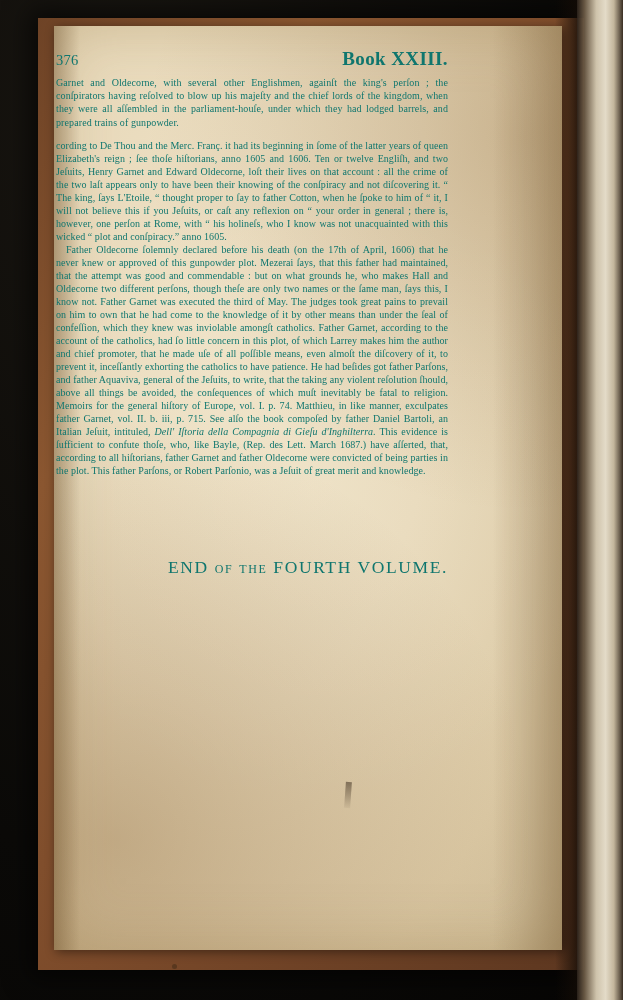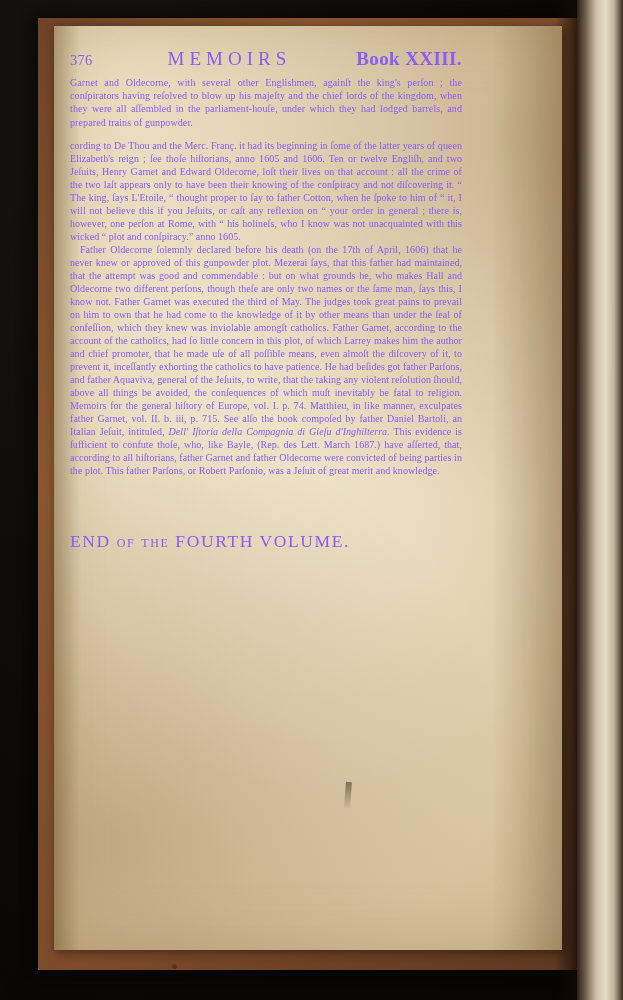--- a/index.html
+++ b/index.html
@@ -96,24 +96,24 @@
     left: 0;
     width: 26px;
     height: 100%;
     background: linear-gradient(270deg, rgba(90,60,25,0) 0%, rgba(90,60,25,0.35) 100%);
     pointer-events: none;
   }
 
   
   .text-area {
     position: absolute;
-    left: 70px;
+    left: 56px;
     top: 48px;
     width: 392px;
-    color: #8b5cf6;
+    color: #0f766e;
   }
 
   .head-row {
     display: flex;
     align-items: baseline;
     justify-content: space-between;
     font-size: 17px;
     margin-bottom: 6px;
   }
   .folio {
@@ -151,22 +151,22 @@
     font-size: 10px;
     line-height: 1.30;
     text-align: justify;
     letter-spacing: 0.05px;
   }
   .footnote p { margin: 0; text-indent: 10px; }
   .footnote p.noindent { text-indent: 0; }
   .footnote em { }
 
   .colophon {
-    margin-top: 54px;
-    text-align: left;
+    margin-top: 80px;
+    text-align: right;
     font-size: 17.5px;
     letter-spacing: 1.6px;
     font-variant: small-caps;
   }
 
   
   .pencil-mark {
     position: absolute;
     left: 345px;
     top: 782px;
@@ -199,21 +199,20 @@
     <div class="page-stain"></div>
     <div class="left-shade"></div>
     <div class="gutter-shade"></div>
     <div class="spot"></div>
   </div>
 
   <div class="text-area">
 
     <div class="head-row">
       <span class="folio">376</span>
-      <span class="running-title">MEMOIRS</span>
       <span class="book-no">Book XXIII.</span>
     </div>
 
     <div class="main-text">
       <p>Garnet and Oldecorne, with several other Englishmen, againſt the king's perſon ; the conſpirators having reſolved to blow up his majeſty and the chief lords of the kingdom, when they were all aſſembled in the parliament-houſe, under which they had lodged barrels, and prepared trains of gunpowder.</p>
     </div>
 
     <div class="note-rule"></div>
 
     <div class="footnote">

